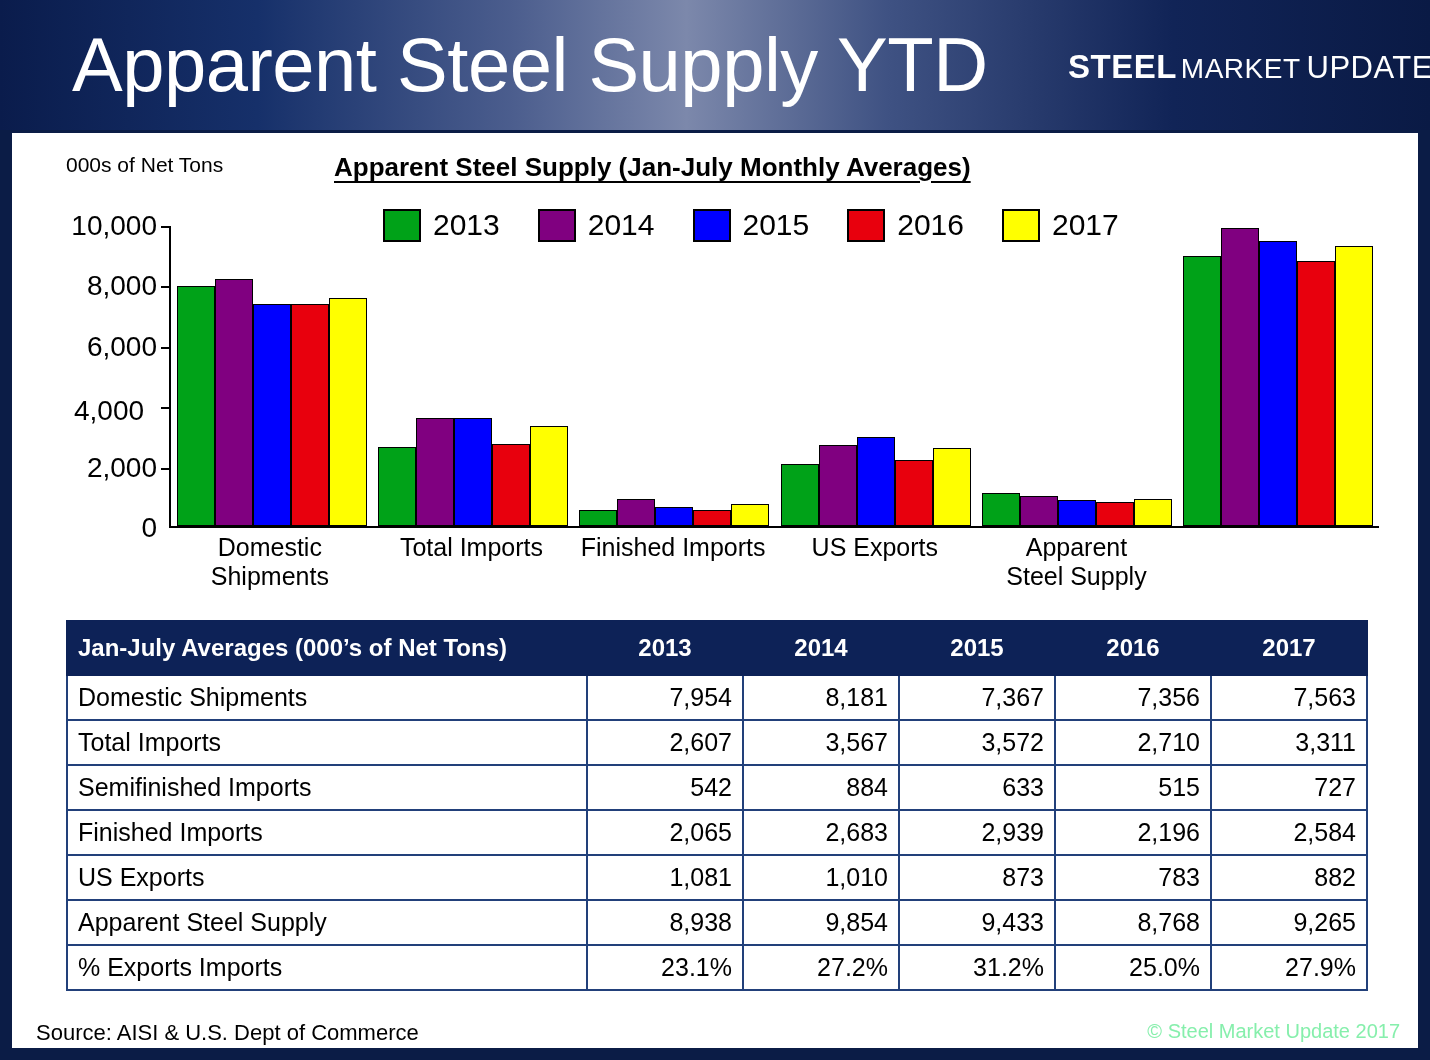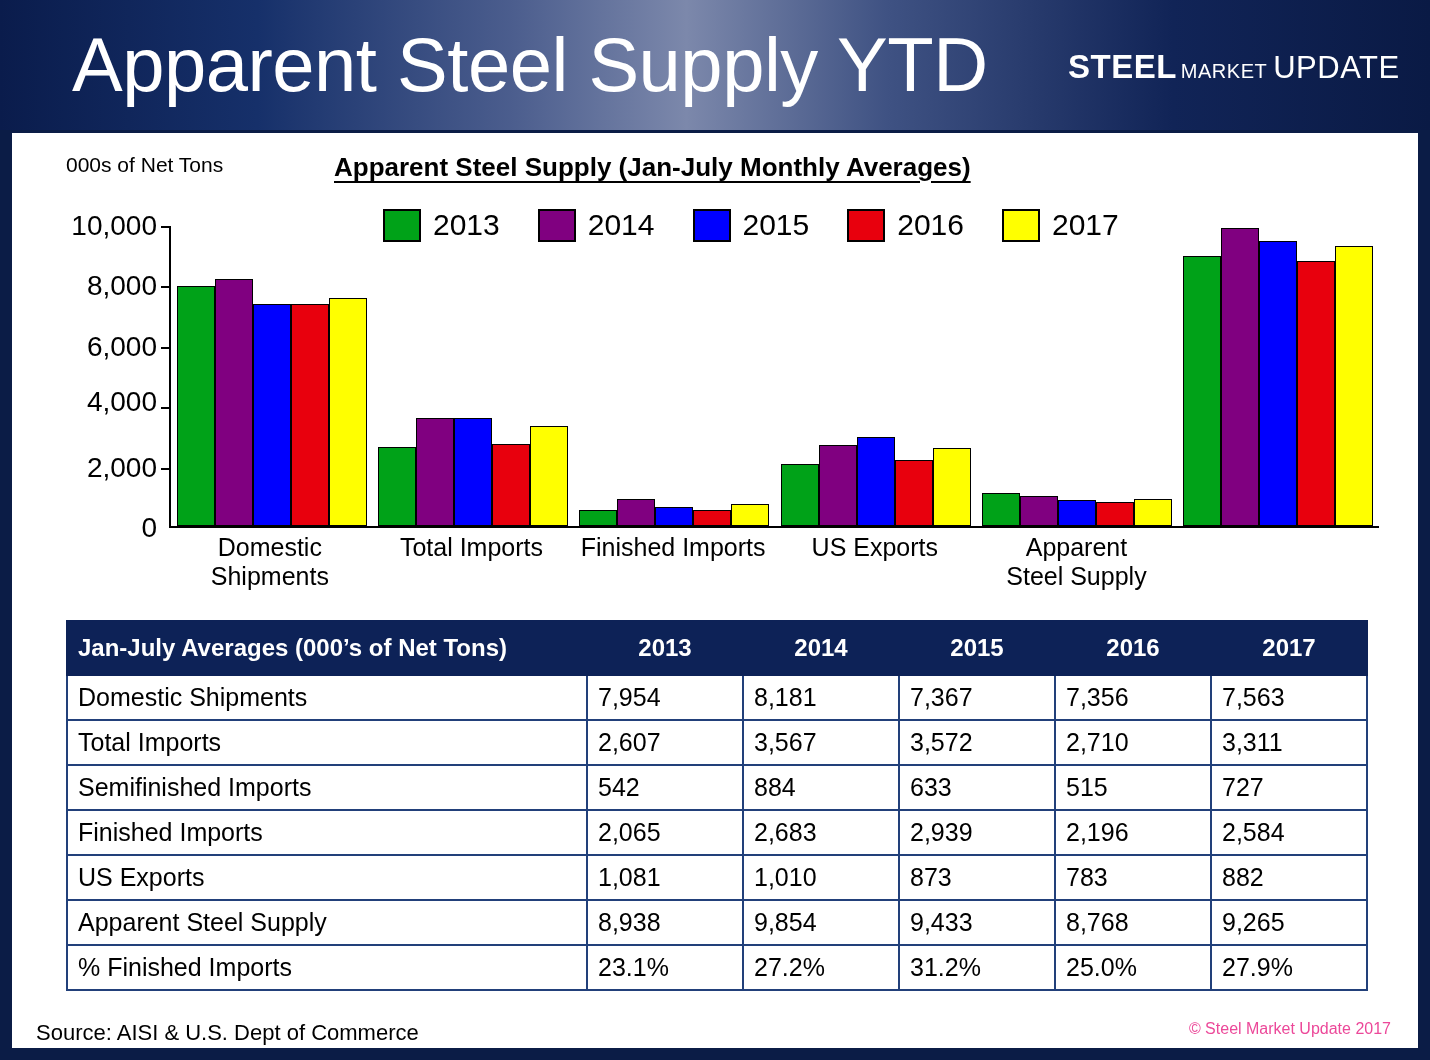--- a/index.html
+++ b/index.html
@@ -36,21 +36,21 @@
     position: absolute; right: 18px; top: 16px;
     width: 372px; height: 100px;
   }
   .logo-words {
     position: absolute; left: 28px; top: 32px;
     white-space: nowrap;
     color: #ffffff;
     line-height: 38px;
   }
   .logo-steel  { font-size: 33px; font-weight: bold; letter-spacing: 0.5px; }
-  .logo-market { font-size: 20px; font-weight: 500; letter-spacing: 0.5px; margin-left: 4px;}
+  .logo-market { font-size: 28px; font-weight: 500; letter-spacing: 0.5px; margin-left: 4px;}
   .logo-update { font-size: 31px; font-weight: 300; letter-spacing: 0.5px; margin-left: 6px;}
   .logo-ring { position: absolute; left: 95px; top: 0px; }
 
   
   .panel {
     position: absolute; left: 12px; top: 133px;
     width: 1406px; height: 915px;
     background: #ffffff;
     padding-left: 20px;
   }
@@ -134,30 +134,30 @@
   table.data thead th {
     background: #0d2257;
     color: #ffffff;
     font-weight: bold;
     border-color: #0d2257;
     font-size: 24px;
     height: 54px;
   }
   th.rowhead-col { text-align: left; }
   td.rowlabel { text-align: left; }
-  td.val { text-align: left; margin-left: 6px; }
+  td.val { text-align: right; margin-left: 6px; }
 
   
   .footer-src {
     position: absolute; left: 36px; top: 1020px;
     font-size: 22px; color: #000;
   }
   .footer-copy {
-    position: absolute; right: 39px; top: 1020px;
-    font-size: 16px; color: #ec4899; white-space: nowrap;
+    position: absolute; right: 30px; top: 1020px;
+    font-size: 20px; color: #86efac; white-space: nowrap;
   }
   .footer-band {
     position: absolute; left: 12px; top: 1000px;
     width: 1406px; height: 48px; background: #ffffff;
   }
 </style>
 </head>
 <body>
 
 <div class="slide">
@@ -257,21 +257,21 @@
               <div class="bar" title="2013: 8938" style="background: rgb(0, 162, 24); height: 269.928px;"></div>
               <div class="bar" title="2014: 9854" style="background: rgb(128, 0, 128); height: 297.591px;"></div>
               <div class="bar" title="2015: 9433" style="background: rgb(0, 0, 255); height: 284.877px;"></div>
               <div class="bar" title="2016: 8768" style="background: rgb(232, 0, 13); height: 264.794px;"></div>
               <div class="bar" title="2017: 9265" style="background: rgb(255, 255, 0); height: 279.803px;"></div>
             </div>
           </div>
       <div class="ytick" style="top: 302px;">0</div>
           <div class="ytick" style="top: 241.6px;">2,000</div>
           <div class="ytick-mark" style="top: 241.6px;"></div>
-          <div class="ytick" style="top: 176px;">4,000</div>
+          <div class="ytick" style="top: 185px; text-align: center;">4,000</div>
           <div class="ytick-mark" style="top: 181.2px;"></div>
           <div class="ytick" style="top: 120.8px;">6,000</div>
           <div class="ytick-mark" style="top: 120.8px;"></div>
           <div class="ytick" style="top: 60.4px; text-align: right;">8,000</div>
           <div class="ytick-mark" style="top: 60.4px;"></div>
           <div class="ytick" style="top: 0px;">10,000</div>
           <div class="ytick-mark" style="top: 0px;"></div>
         </div>
 
       <div class="xlabels" id="xlabels">
@@ -349,21 +349,21 @@
           </tr>
           <tr>
             <td class="rowlabel">Apparent Steel Supply</td>
             <td class="val">8,938</td>
             <td class="val">9,854</td>
             <td class="val">9,433</td>
             <td class="val">8,768</td>
             <td class="val">9,265</td>
           </tr>
           <tr>
-            <td class="rowlabel">% Finished Imports</td>
+            <td class="rowlabel">% Exports Imports</td>
             <td class="val">23.1%</td>
             <td class="val">27.2%</td>
             <td class="val">31.2%</td>
             <td class="val">25.0%</td>
             <td class="val">27.9%</td>
           </tr>
         </tbody>
     </table>
   </div>
 

